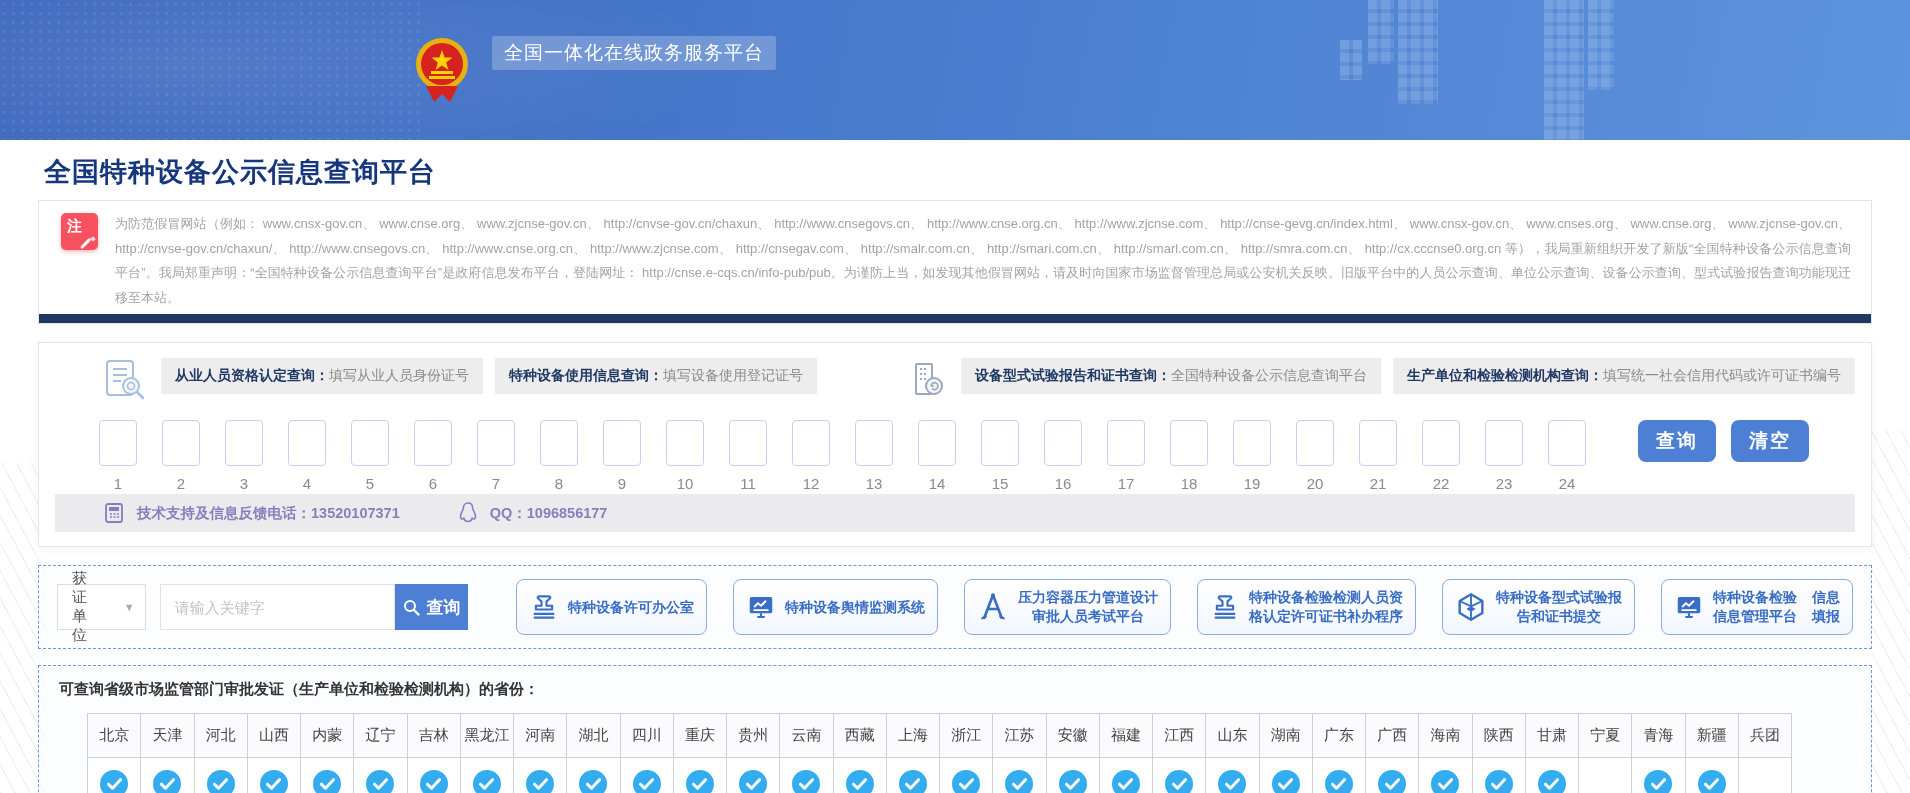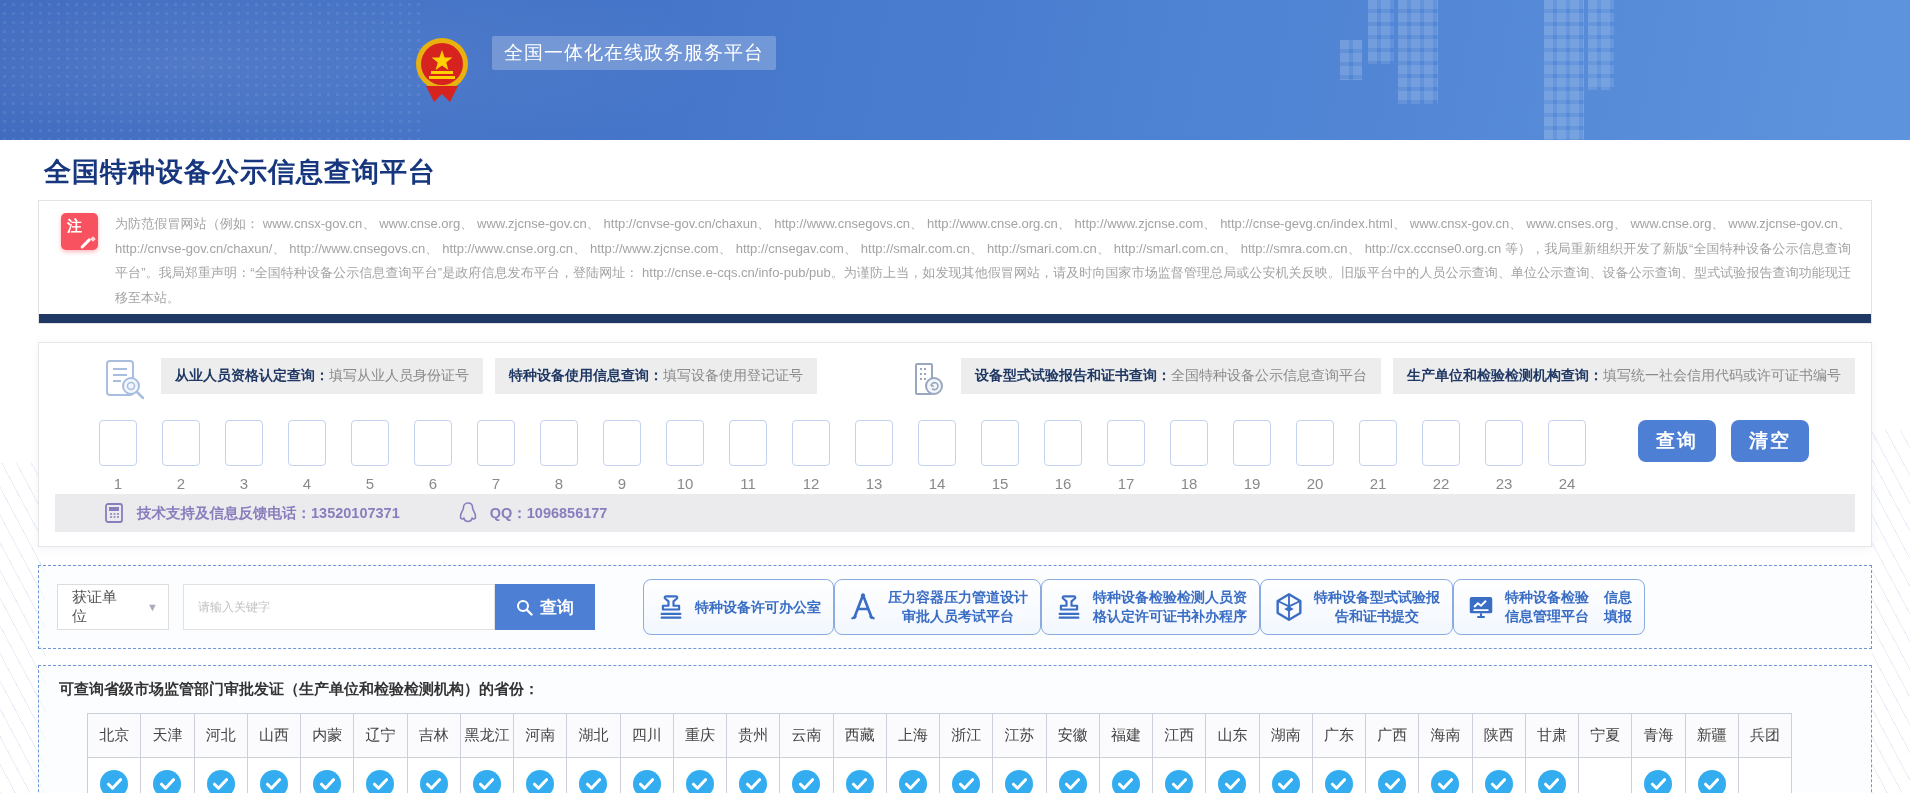--- a/index.html
+++ b/index.html
@@ -83,26 +83,26 @@
   .support-bar .icon { margin-right:12px; display:flex; }
   .support-gap { width:58px; }
 
   
   .search-section { margin-top:18px; border:1px dashed var(--dotted); padding:13px 18px; display:flex;
     align-items:center; background:rgba(250,252,255,.5); }
   .select { width:112px; height:46px; border:1px solid #ddd; background:#fff; display:flex;
     align-items:center; padding:0 10px 0 14px; font-size:15px; color:#555; cursor:pointer;gap:28px; }
   .select .caret { margin-left:auto; color:#aab; font-size:11px; }
   .kw-input { width:312px; height:46px; border:1px solid #e2e2e2; margin-left:14px; padding:0 14px;
-    font-size:12px; color:#ef4444; outline:none; font-family:inherit; }
+    font-size:15px; color:#ef4444; outline:none; font-family:inherit; }
   .kw-input::placeholder { color:#c2c2c2; }
   .search-btn { width:100px; height:46px; border:none; background:var(--btn); color:#fff; font-size:17px;
     font-weight:bold; margin-left:0; display:flex; align-items:center; justify-content:center; gap:7px;
     cursor:pointer; font-family:inherit; }
-  .links-row { flex:1; display:flex; gap:0; margin-left:48px; }
+  .links-row { flex:1; display:flex; gap:26px; margin-left:48px; }
   .link-btn { flex:none; display:flex; align-items:center; gap:9px; border:1px solid var(--link-border);
     border-radius:8px; background:linear-gradient(#ffffff,#f2f7fe); padding:7px 12px; min-height:56px;
     color:var(--link); font-size:14px; font-weight:bold; cursor:pointer; white-space:nowrap; }
   .link-btn .txt { line-height:19px; text-align:center; }
   .link-btn .extra { line-height:19px; text-align:left; margin-left:6px; }
 
   
   .prov-section { margin-top:16px; border:1px dashed var(--dotted); padding:14px 20px 20px 20px;
     background:rgba(250,252,255,.5); }
   .prov-title { font-size:15px; font-weight:bold; color:#333; }
@@ -252,20 +252,34 @@
               <path d="M8 3.5h8c1.2 0 1.4 1.2.5 1.9L14 7.5v3.5h4.5v3H5.5v-3H10V7.5L7.5 5.4C6.6 4.7 6.8 3.5 8 3.5z" fill="none" stroke="#3a6dc4" stroke-width="1.7" stroke-linejoin="round"></path>
               <path d="M4.5 17.5h15M4.5 20.5h15" stroke="#3a6dc4" stroke-width="1.7" stroke-linecap="round"></path>
             </svg>
           </span>
           <span class="txt">
             <div>特种设备许可办公室</div>
           </span>
         </button>
         <button class="link-btn">
           <span style="display: flex;">
+            <svg width="30" height="30" viewBox="0 0 24 24">
+              <rect x="3" y="4" width="18" height="13" rx="1.5" fill="#3a6dc4"></rect>
+              <path d="M6.5 12l3-3 2.5 2 4-4" fill="none" stroke="#fff" stroke-width="1.6"></path>
+              <path d="M6 10.5h0" stroke="#fff"></path>
+              <path d="M6 14.5h12" stroke="#fff" stroke-width="1.4"></path>
+              <path d="M9 20h6M12 17v3" stroke="#3a6dc4" stroke-width="1.7"></path>
+            </svg>
+          </span>
+          <span class="txt">
+            <div>特种设备舆情监测系统</div>
+          </span>
+        </button>
+        <button class="link-btn">
+          <span style="display: flex;">
             <svg width="32" height="32" viewBox="0 0 24 24">
               <path d="M12 3L5.5 20M12 3l6.5 17M8.2 13.5h7.6" fill="none" stroke="#3a6dc4" stroke-width="2" stroke-linecap="round"></path>
               <circle cx="12" cy="3.5" r="1.6" fill="#3a6dc4"></circle>
               <path d="M4 20.5l2.5-1.2M20 20.5l-2.5-1.2" stroke="#3a6dc4" stroke-width="1.6" stroke-linecap="round"></path>
             </svg>
           </span>
           <span class="txt">
             <div>压力容器压力管道设计</div>
             <div>审批人员考试平台</div>
           </span>

